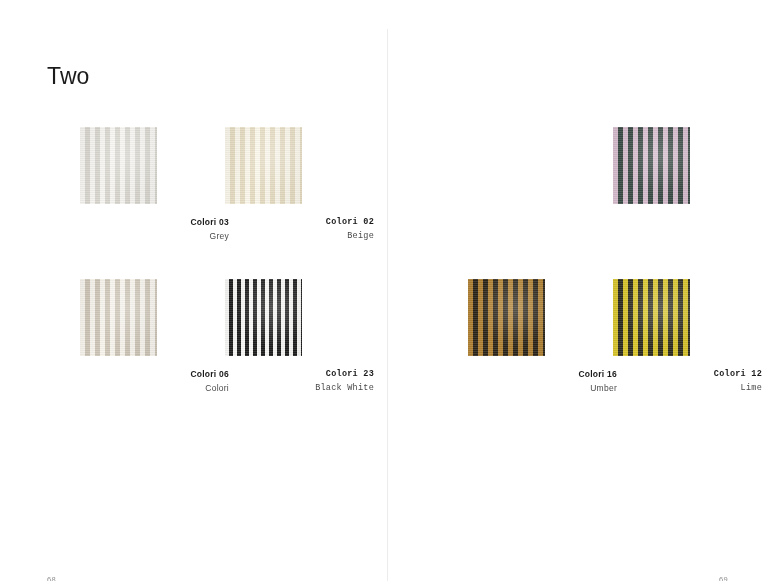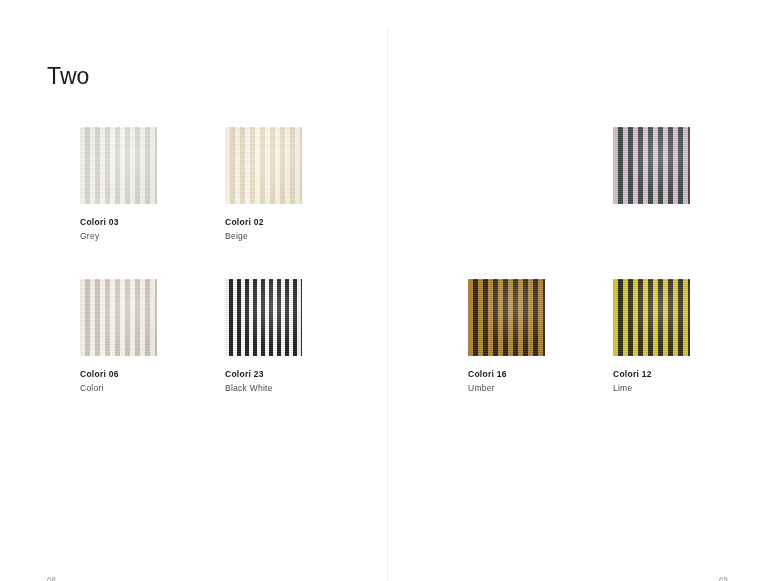--- a/index.html
+++ b/index.html
@@ -55,25 +55,26 @@
     position: absolute;
     top: 98px;
     left: 0;
     width: 100%;
     height: 300px;
   }
 
   .swatch-cell {
     position: absolute;
     width: 149px;
+    text-align: right;
   }
 
   
   .col-a { left: 80px; }
-  .col-b { left: 225px; }
+  .col-b { left: 225px; font-family: Liberation Mono, monospace; }
   .row-1 { top: 0px; }
   .row-2 { top: 152px; }
 
   .swatch-tile {
     width: 77px;
     height: 77px;
     position: relative;
     overflow: hidden;
     background: #ffffff;
   }

